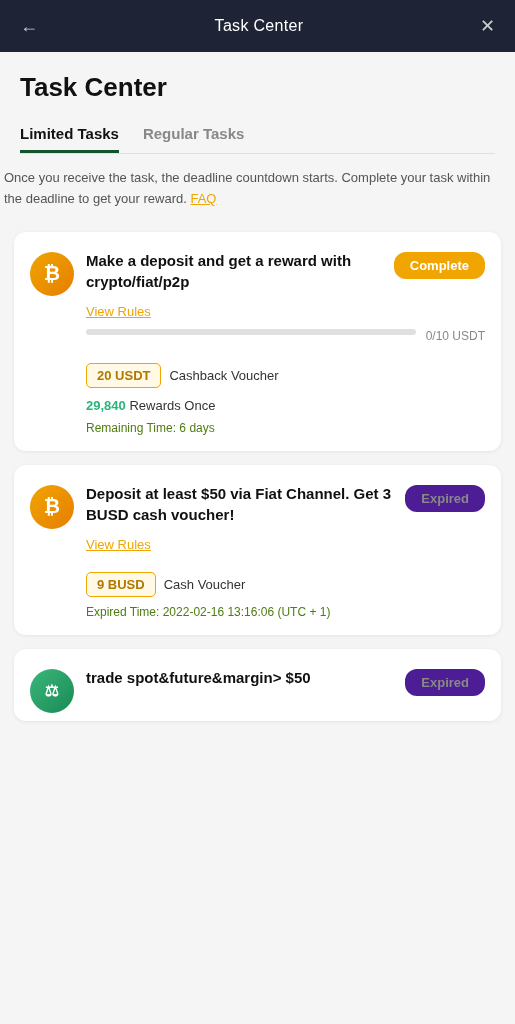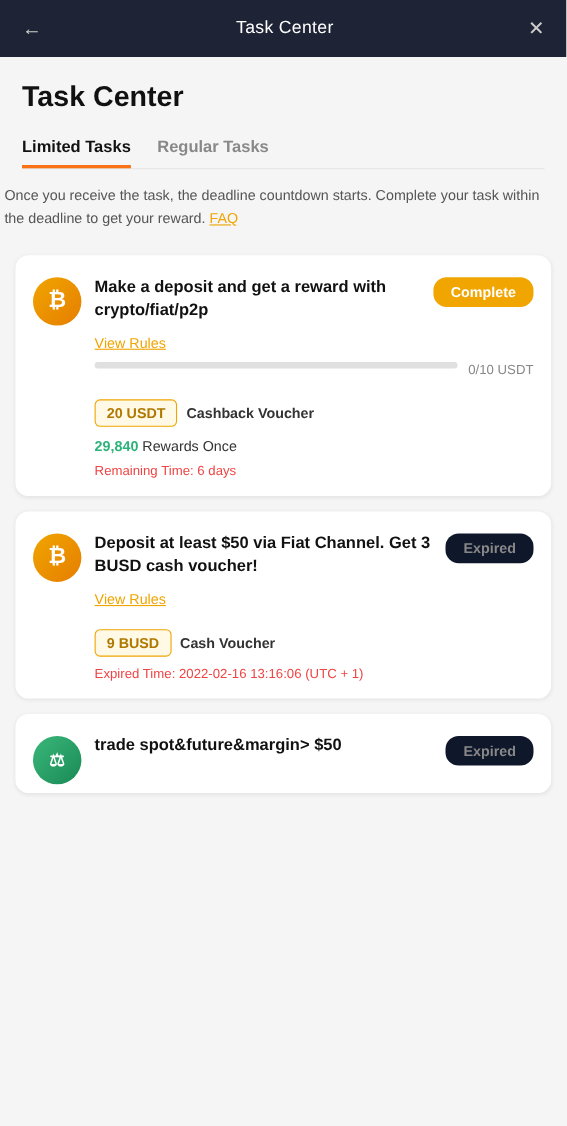--- a/index.html
+++ b/index.html
@@ -58,21 +58,21 @@
       margin-bottom: 0;
       background: #f5f5f5;
     }
     .tab-item {
       padding: 8px 0;
       margin-right: 24px;
       font-size: 15px;
       font-weight: 600;
       color: #111;
       cursor: pointer;
-      border-bottom: 3px solid #f97316;
+      border-bottom: 3px solid #14532d;
     }
     .tab-item.inactive {
       color: #888;
       border-bottom: 3px solid transparent;
     }
 
     
     .desc-area {
       background: #f5f5f5;
       padding: 14px 20px 12px 4px;
@@ -147,21 +147,21 @@
       cursor: pointer;
       border: none;
       flex-shrink: 0;
       margin-top: 2px;
     }
     .status-btn.complete {
       background: #f0a500;
       color: #fff;
     }
     .status-btn.expired {
-      background: #0f172a;
+      background: #4c1d95;
       color: #888;
       text-align: right;
     }
 
     
     .view-rules {
       color: #f0a500;
       font-size: 13px;
       text-decoration: underline;
       cursor: pointer;
@@ -207,41 +207,41 @@
       border: 1px solid #f0a500;
       color: #b07800;
       font-size: 13px;
       font-weight: 700;
       padding: 4px 10px;
       border-radius: 5px;
     }
     .reward-type {
       font-size: 13px;
       color: #333;
-      font-weight: 700;
+      font-weight: 400;
     }
 
     
     .rewards-left {
       margin-left: 56px;
       margin-top: 10px;
       font-size: 13px;
       color: #333;
     }
     .rewards-left-count {
       color: #2db37a;
       font-weight: 700;
     }
 
     
     .time-info {
       margin-left: 56px;
       margin-top: 8px;
       font-size: 12px;
-      color: #ef4444;
+      color: #4d7c0f;
     }
 
     
     .alt-icon {
       width: 44px;
       height: 44px;
       border-radius: 50%;
       background: linear-gradient(135deg, #3ab77a, #1a8a55);
       display: flex;
       align-items: center;

